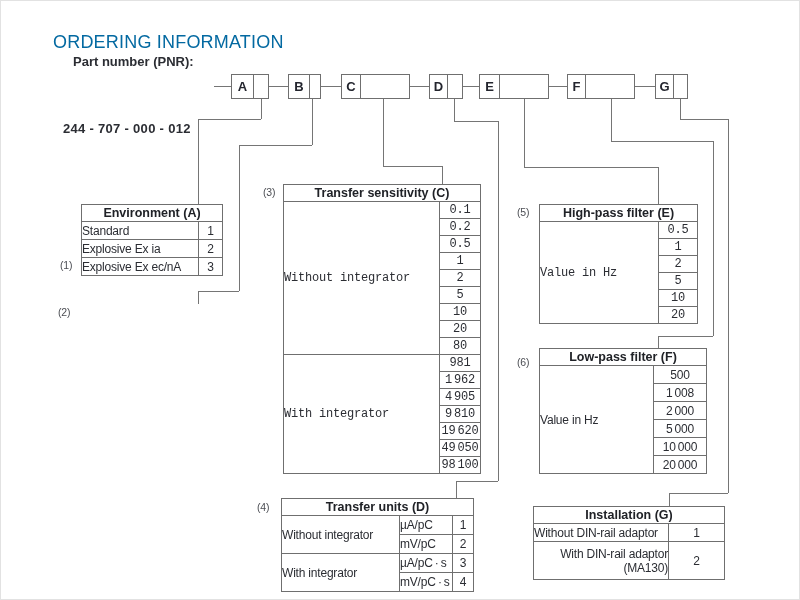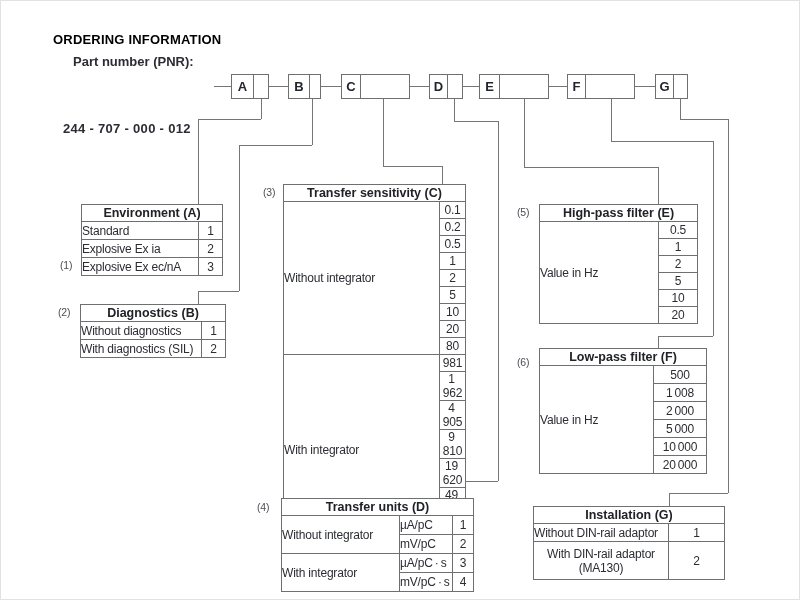--- a/index.html
+++ b/index.html
@@ -1,36 +1,36 @@
 <!DOCTYPE html>
 <html><head>
 <meta charset="utf-8">
 <style>
   html,body{margin:0;padding:0;background:#fff;}
   .page{
     position:relative;width:800px;height:600px;background:#fff;
     font-family:"Liberation Sans","DejaVu Sans",sans-serif;
     color:#2b2d33;overflow:hidden;box-sizing:border-box;border:1px solid #e2e2e2;
   }
-  .title{position:absolute;left:52px;top:31px;font-size:13px;font-weight:bold;color:#000000;letter-spacing:.2px;}
+  .title{position:absolute;left:52px;top:31px;font-size:18px;font-weight:normal;color:#0369a1;letter-spacing:.2px;}
   .pnr-label{position:absolute;left:72px;top:53px;font-size:13px;font-weight:bold;}
   .pnr-value{position:absolute;left:62px;top:75px;font-size:13px;font-weight:bold;letter-spacing:.3px;margin-top:45px;}
   .pbox{position:absolute;top:73px;height:25px;border:1px solid #6f6f6f;display:flex;box-sizing:border-box;background:#fff;}
   .pbox .letter{display:block;border-right:1px solid #6f6f6f;text-align:center;font-weight:bold;font-size:13px;line-height:23px;color:#23252e;}
   .pbox .slot{flex:1;}
   .vln{position:absolute;width:1px;background:#757575;}
   .hln{position:absolute;height:1px;background:#757575;}
   table.tbl{position:absolute;border-collapse:collapse;table-layout:fixed;background:#fff;font-size:12px;color:#2b2d33;}
   table.tbl th, table.tbl td{border:1px solid #6f6f6f;padding:0;overflow:hidden;}
   table.tbl th{font-size:12.5px;font-weight:bold;text-align:center;color:#202227;height:16px;}
   td.desc{text-align:left;padding:0 3px 0 4px;letter-spacing:-.2px;white-space:nowrap;}
-  td.desc2{text-align:center;padding:1px 3px 1px 4px;letter-spacing:-.2px;white-space:normal;line-height:14px;margin-top:24px;}
+  td.desc2{text-align:right;padding:1px 3px 1px 4px;letter-spacing:-.2px;white-space:normal;line-height:14px;margin-top:24px;}
   td.val{text-align:center;letter-spacing:-.2px;}
   .note{position:absolute;font-size:10.5px;color:#4c4e54;letter-spacing:-.2px;}
-  .r16 td{height:16px;}
+  .r16 td{height:16px;font-family:Liberation Mono, monospace;}
   .r17 td{height:17px;}
   .r18 td{height:18px;}
 </style>
 </head>
 <body>
 
 <div class="page">
 
   <div class="title">ORDERING INFORMATION</div>
   <div class="pnr-label">Part number (PNR):</div>
@@ -133,41 +133,22 @@
           <td class="desc">Explosive Ex ia</td>
           <td class="val">2</td>
         </tr>
     <tr class="r17">
           <td class="desc">Explosive Ex ec/nA</td>
           <td class="val">3</td>
         </tr>
   </tbody>
     </table>
 
-  <table class="tbl" style="left:79px;top:303px;width:146px;">
-    <colgroup>
-        <col style="width:121px;">
-        <col>
-      </colgroup>
-    <tbody>
-        <tr class="r17">
-          <th colspan="2">Diagnostics (B)</th>
-        </tr>
-    <tr class="r17">
-          <td class="desc">Without diagnostics</td>
-          <td class="val">1</td>
-        </tr>
-    <tr class="r17">
-          <td class="desc">With diagnostics (SIL)</td>
-          <td class="val">2</td>
-        </tr>
-  </tbody>
-    </table>
-
-  <table class="tbl" style="left:282px;top:183px;width:183px;">
+
+  <table class="tbl" style="left:282px;top:183px;width:198px;">
     <colgroup>
         <col style="width:156px;">
         <col>
       </colgroup>
     <tbody>
         <tr class="r16">
           <th colspan="2">Transfer sensitivity (C)</th>
         </tr>
     <tr class="r16">
           <td class="desc" rowspan="9">Without integrator</td>

